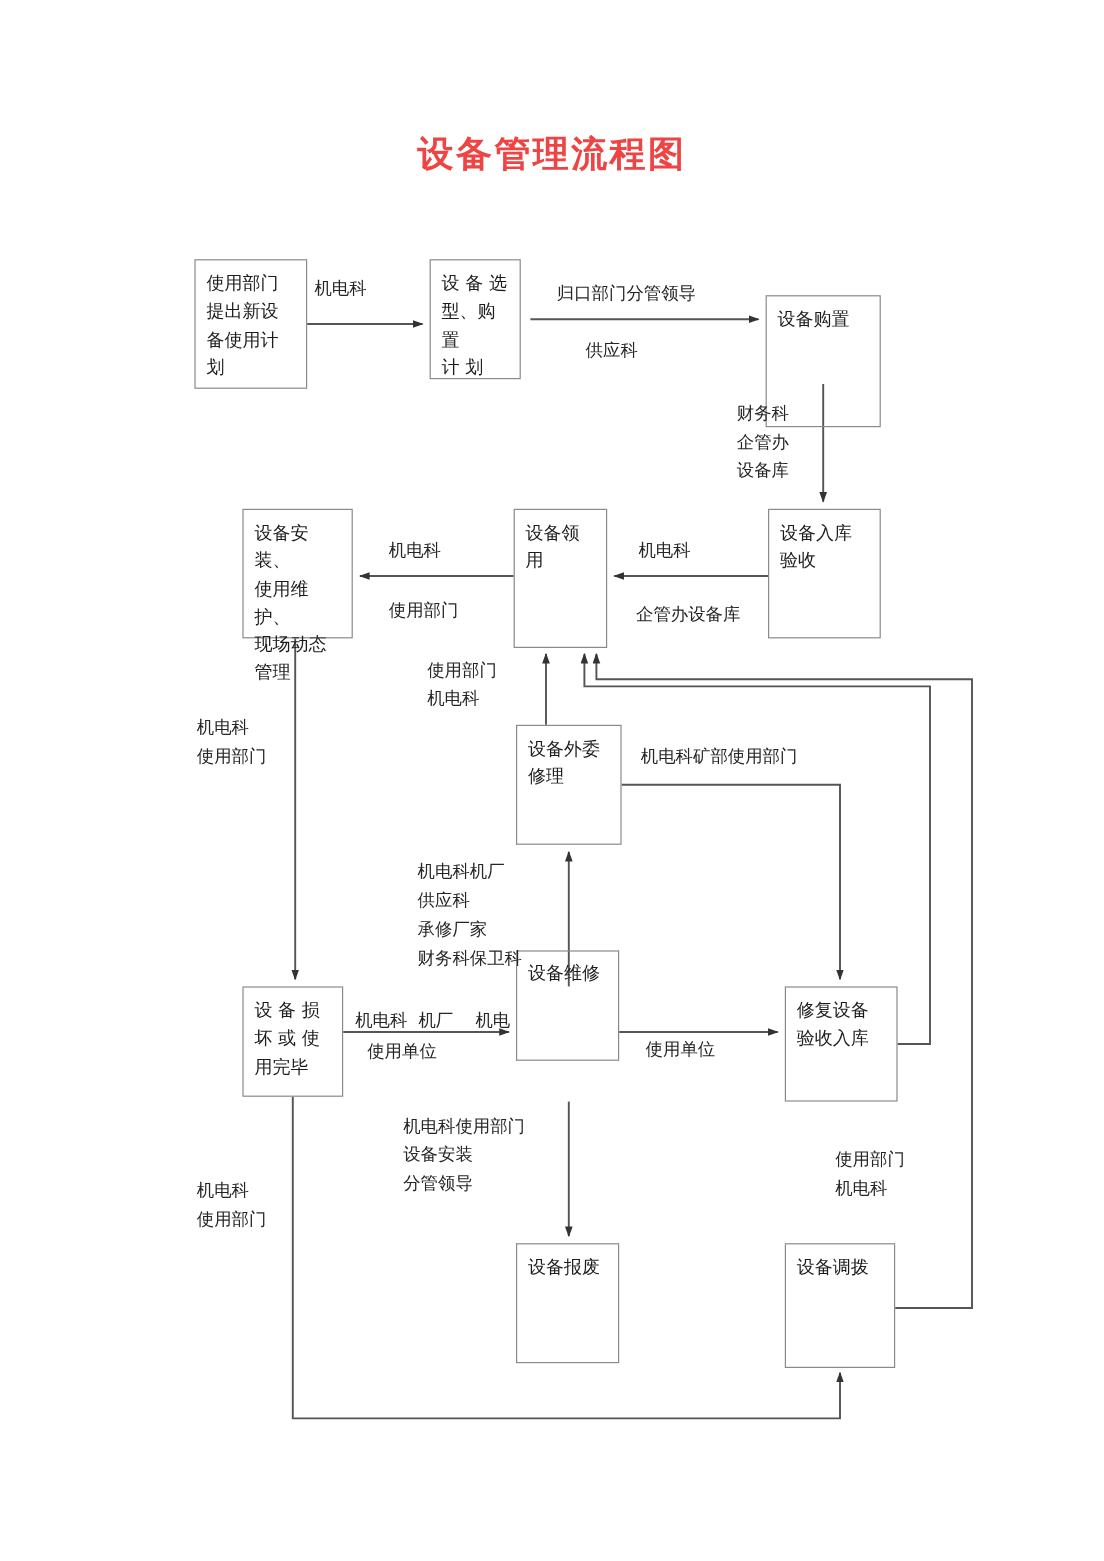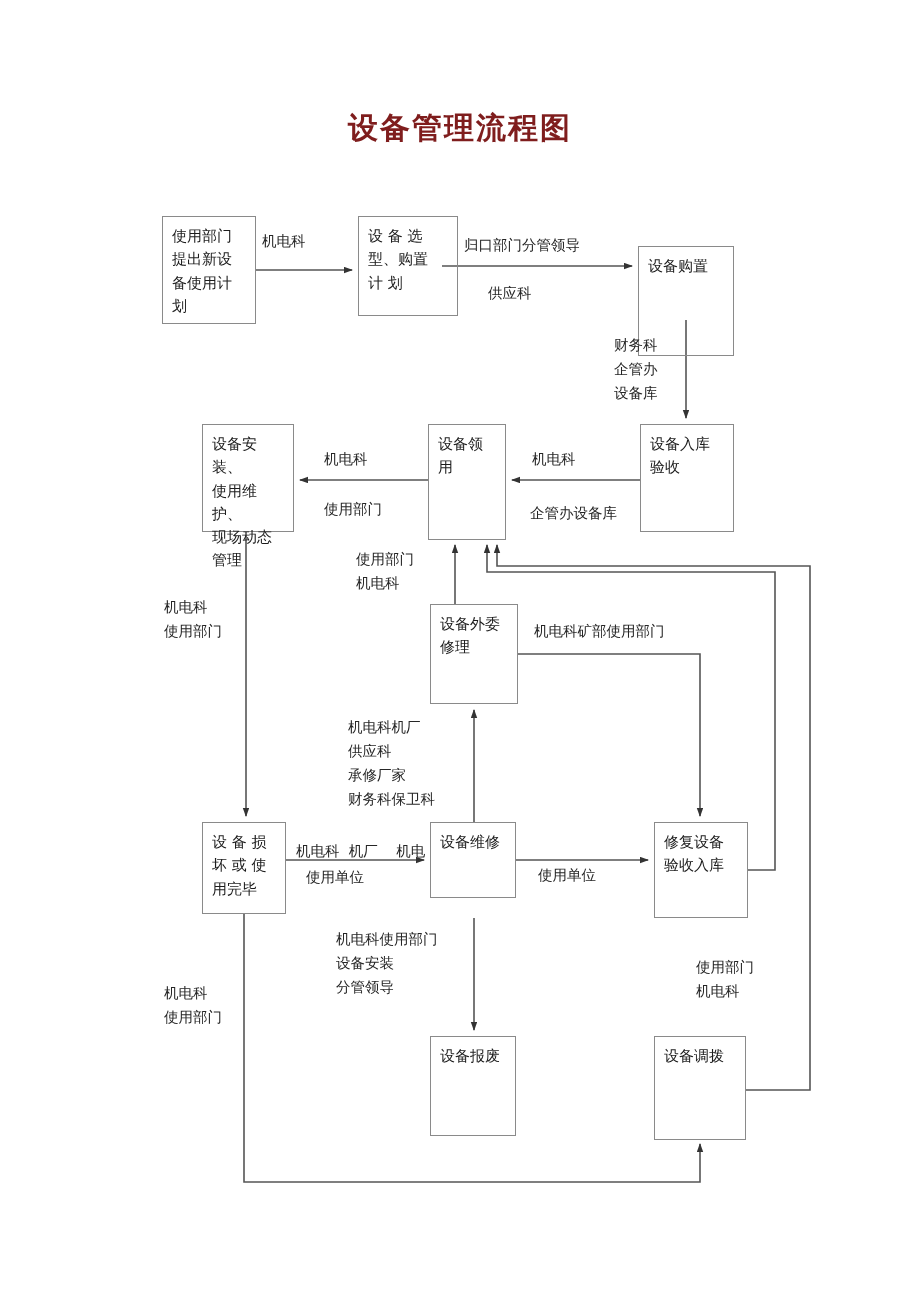--- a/index.html
+++ b/index.html
@@ -19,21 +19,21 @@
   }
   #title {
     position: absolute;
     left: 0;
     top: 108px;
     width: 920px;
     text-align: center;
     font-size: 30px;
     font-weight: bold;
     letter-spacing: 2px;
-    color: #7f1d1d;
+    color: #ef4444;
     font-family: "DejaVu Sans", "Liberation Sans", sans-serif;
   }
   svg#diagram {
     position: absolute;
     left: 0;
     top: 0;
     width: 920px;
     height: 1301px;
   }
   .box {
@@ -106,21 +106,21 @@
     </g>
   </svg>
 
   <div class="box spaced" style="left:162px; top:216px; width:94px; height:108px; letter-spacing:0px;">
     <span style="white-space:pre-line;">使用部门
 提出新设
 备使用计
 划</span>
   </div>
 
-  <div class="box" style="left:358px; top:216px; width:100px; height:100px;">
+  <div class="box" style="left:358px; top:216px; width:76px; height:100px;">
     <span style="white-space:pre-line;">设 备 选
 型、购置
 计 划</span>
   </div>
 
   <div class="box" style="left:638px; top:210px; width:96px; height:110px;margin-top:36px;">
     <span style="white-space:pre-line;">设备购置</span>
   </div>
 
   <div class="box" style="left:428px; top:424px; width:78px; height:116px;">
@@ -143,21 +143,21 @@
     <span style="white-space:pre-line;">设备外委
 修理</span>
   </div>
 
   <div class="box" style="left:202px; top:822px; width:84px; height:92px;">
     <span style="white-space:pre-line;">设 备 损
 坏 或 使
 用完毕</span>
   </div>
 
-  <div class="box" style="left:430px; top:822px; width:86px; height:76px;font-family:Liberation Serif, serif;">
+  <div class="box" style="left:430px; top:792px; width:86px; height:92px;font-family:Liberation Serif, serif;">
     <span style="white-space:pre-line;">设备维修</span>
   </div>
 
   <div class="box" style="left:654px; top:822px; width:94px; height:96px;">
     <span style="white-space:pre-line;">修复设备
 验收入库</span>
   </div>
 
   <div class="box" style="left:430px; top:1036px; width:86px; height:100px;">
     <span style="white-space:pre-line;">设备报废</span>

